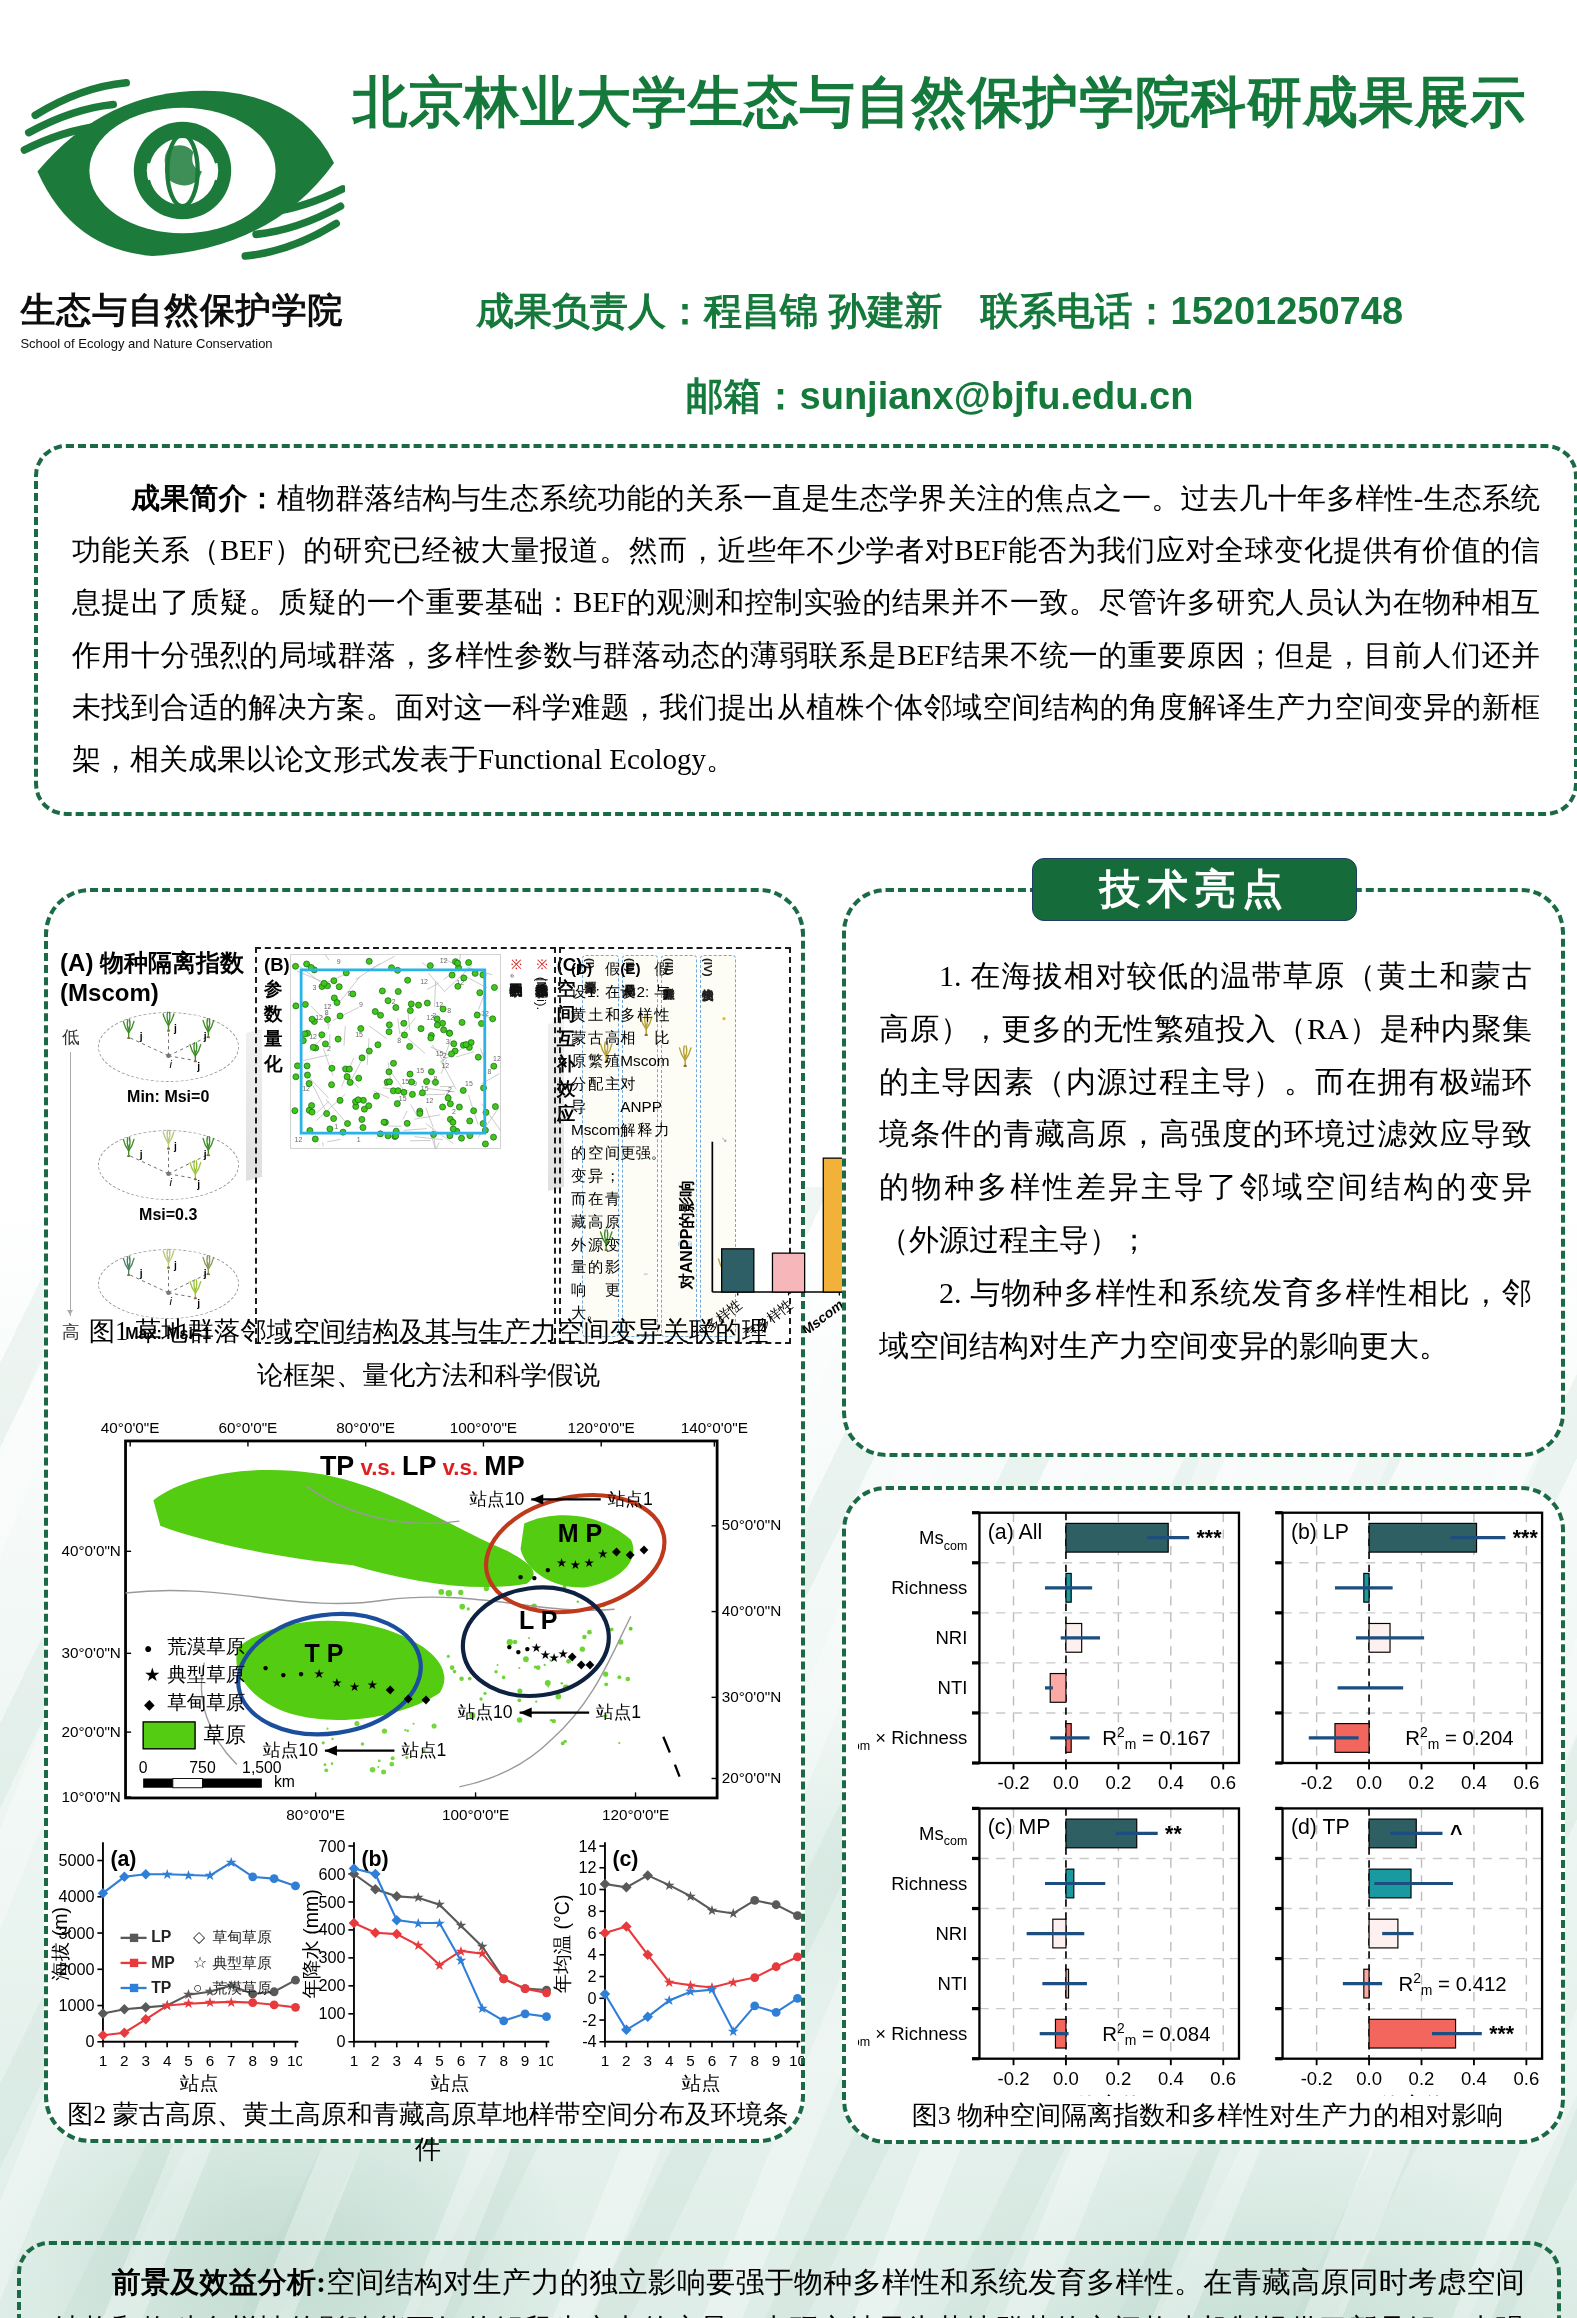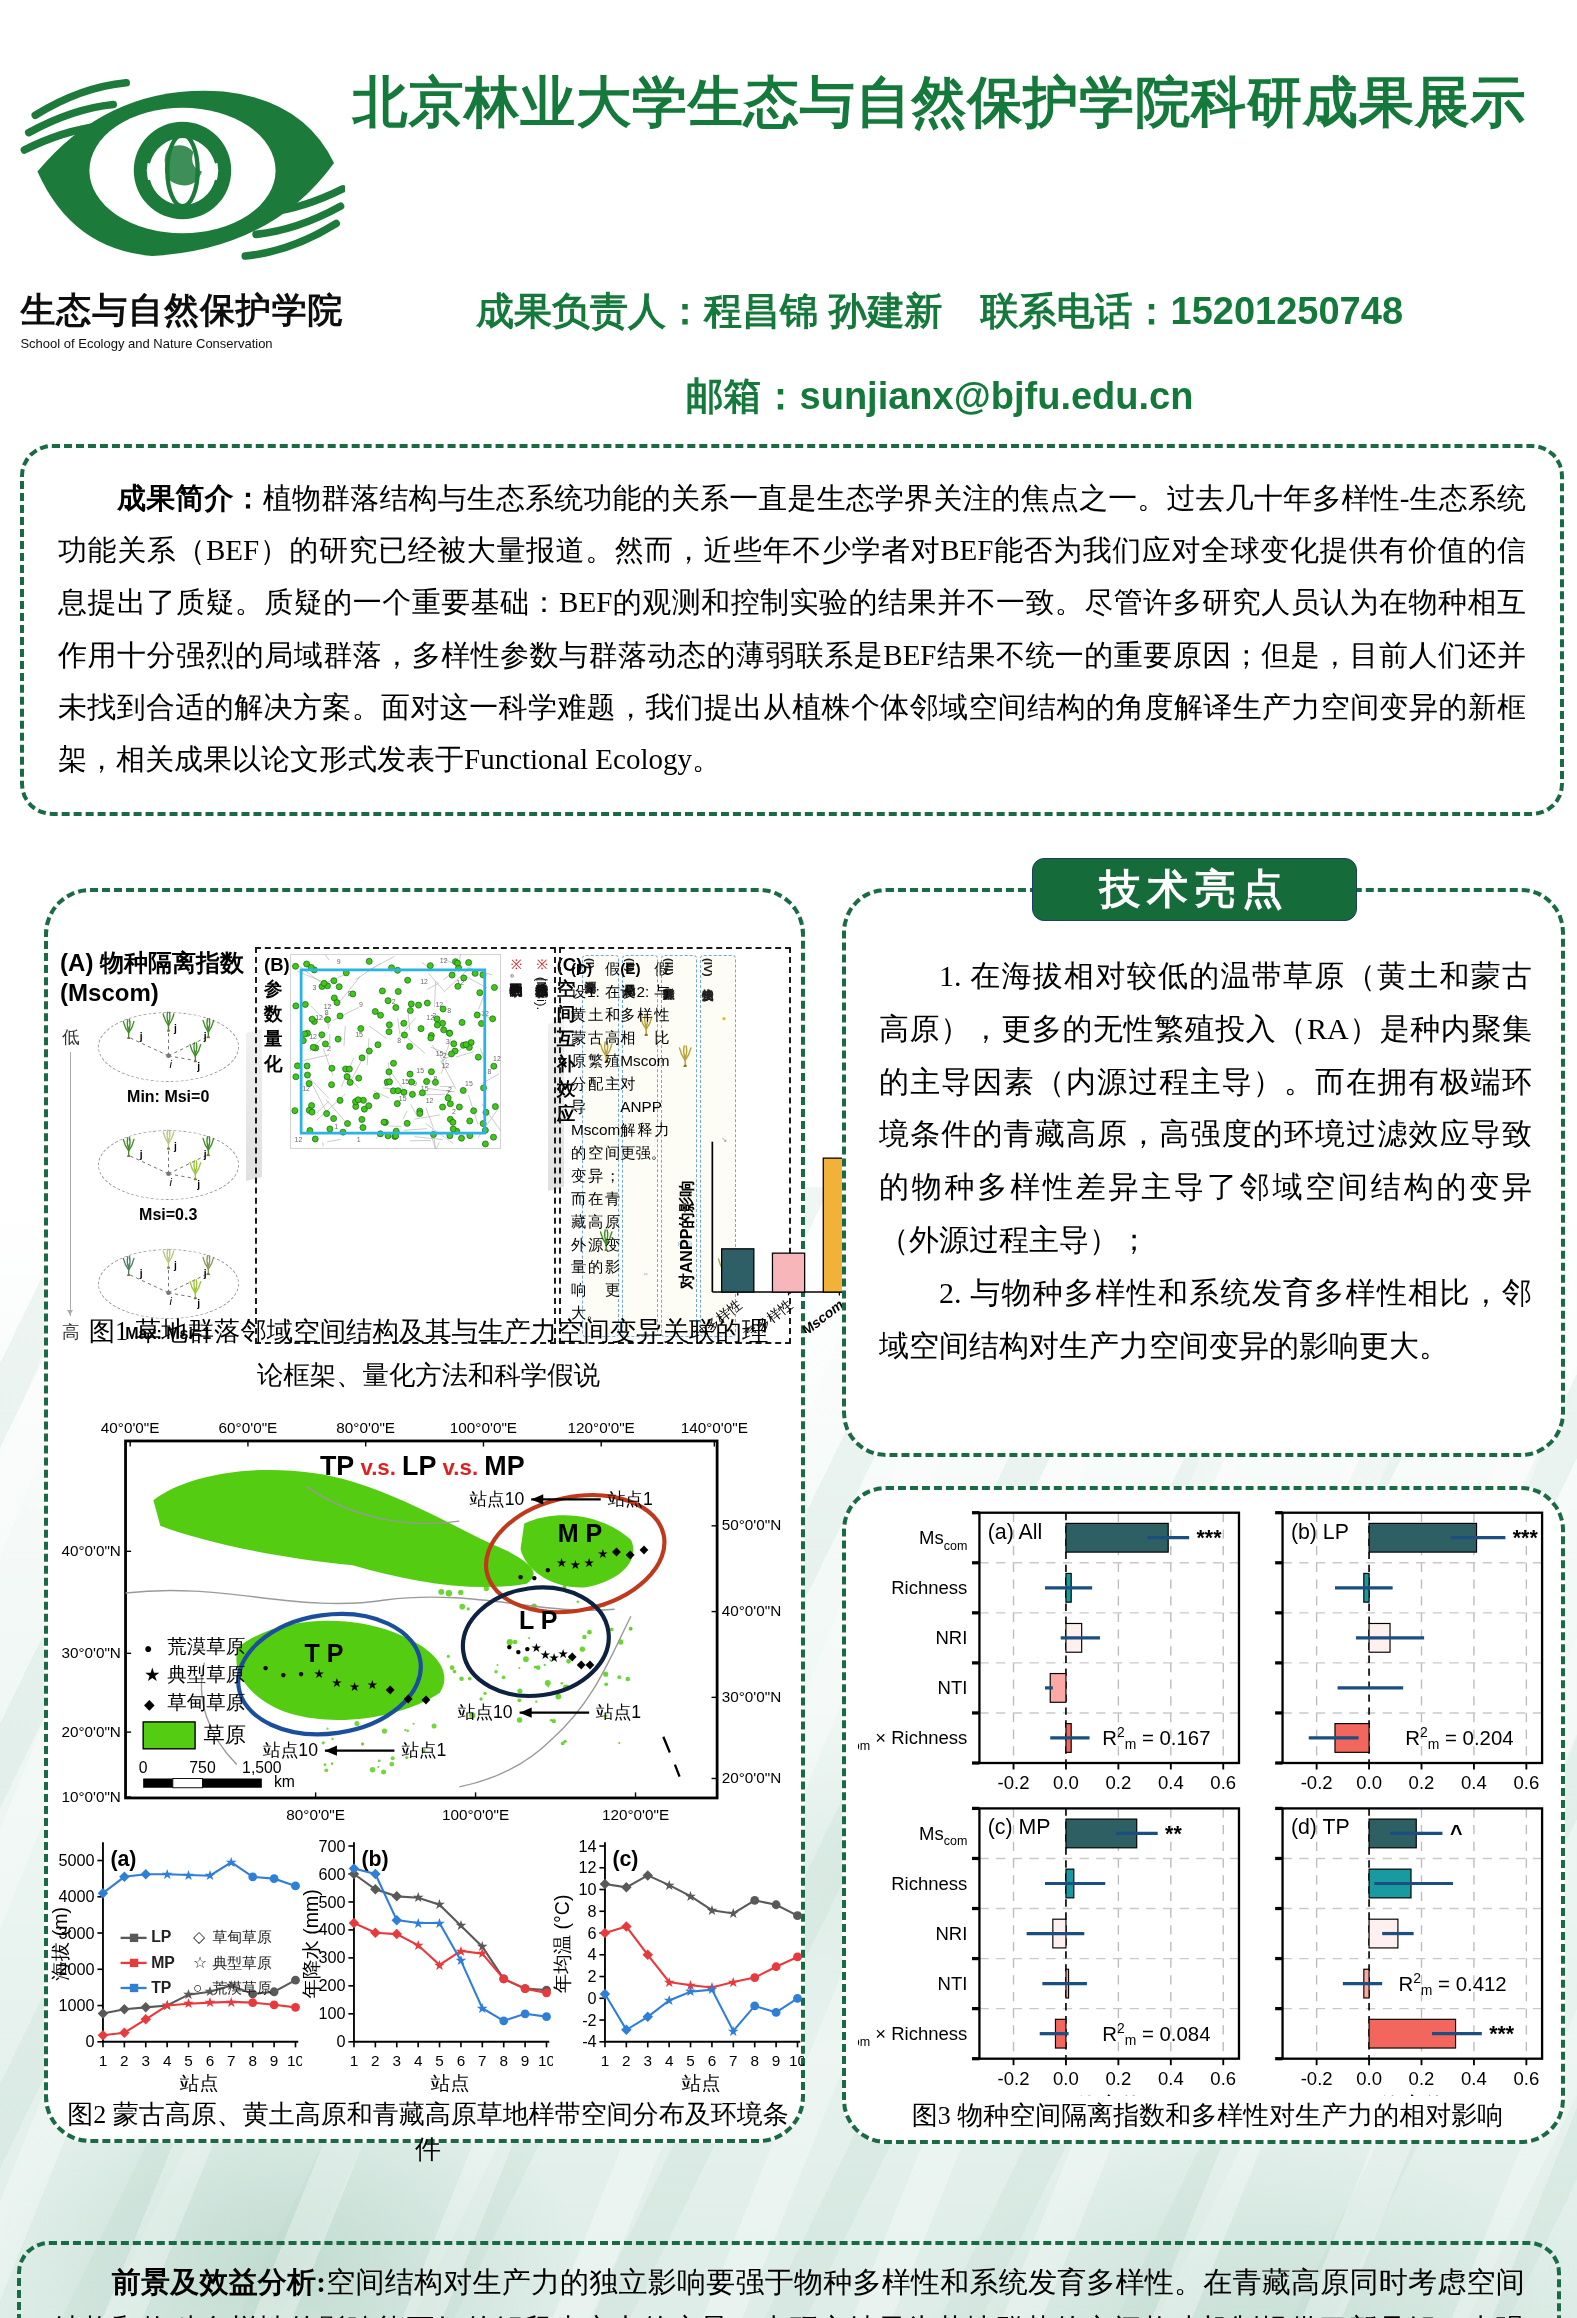--- a/index.html
+++ b/index.html
@@ -21,21 +21,21 @@
   #title1{top:66px;font-size:55px;font-weight:bold;letter-spacing:0.9px;}
   #title2{top:175px;font-size:50px;font-weight:bold;letter-spacing:0.5px;}
   #contact{top:286px;font-size:38px;font-weight:bold;}
   #email{top:371px;font-size:38px;font-weight:bold;}
   #logo{position:absolute;left:20.4px;top:59px;width:334px;}
   #logo svg{display:block;width:325px;height:223px;}
   .logo-cn{font-size:35px;font-weight:bold;color:#0e0e0e;letter-spacing:0.9px;margin-top:4.6px;}
   .logo-en{font-size:13px;color:#0e0e0e;margin-top:2.8px;}
   .dash{position:absolute;border:4.2px dashed #1a6b45;border-radius:44px;background:#fff;box-sizing:border-box;}
   .bodytext{font-family:"Liberation Serif",serif;font-size:29px;line-height:1.8;text-align:justify;color:#000;}
-  #intro{left:20px;top:444px;width:1544px;height:372px;border-radius:32px;padding:24px 34px;}
+  #intro{left:34px;top:444px;width:1544px;height:372px;border-radius:32px;padding:24px 34px;}
   #intro p{margin:0;text-indent:59px;}
   
   #figbox{left:44px;top:888px;width:761px;height:1255px;border-radius:46px;}
   #fig1{position:absolute;left:10.2px;top:55px;width:737px;height:353px;display:grid;
         grid-template-columns:195px 301px 232px;column-gap:2.3px;}
   .pa{display:flex;flex-direction:column;}
   .pa-title{font-size:24px;font-weight:bold;margin:0 0 3.7px 1.9px;}
   .pa-body{display:flex;flex:1;}
   .pa-axis{width:25px;display:flex;flex-direction:column;align-items:center;font-size:17.6px;color:#333;padding-top:14px;}
   .pa-axis .aline{flex:1;width:0;border-left:1.9px solid #aaa;position:relative;margin:3.7px 0;}

